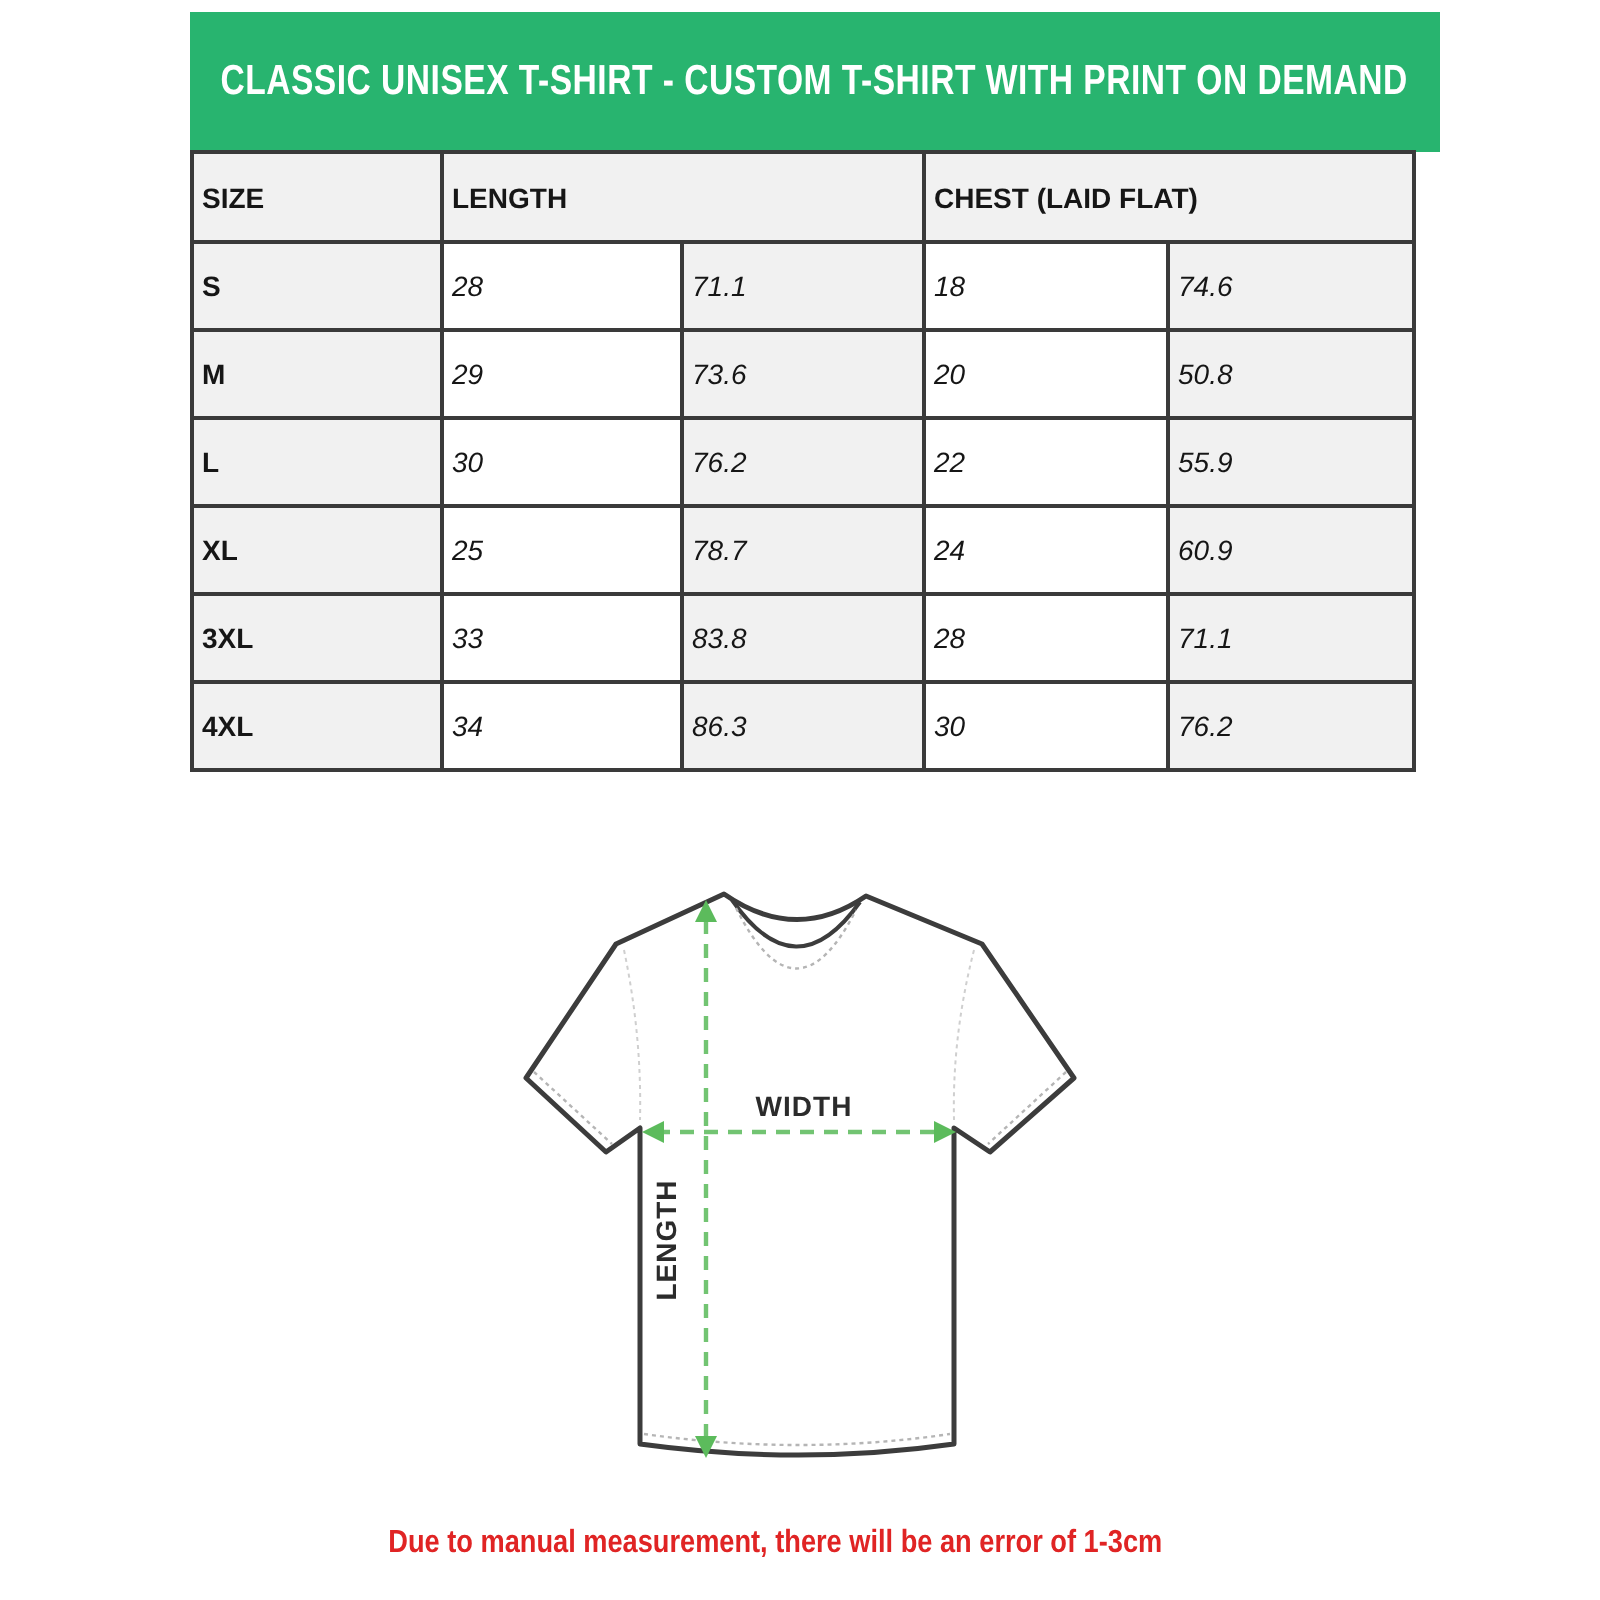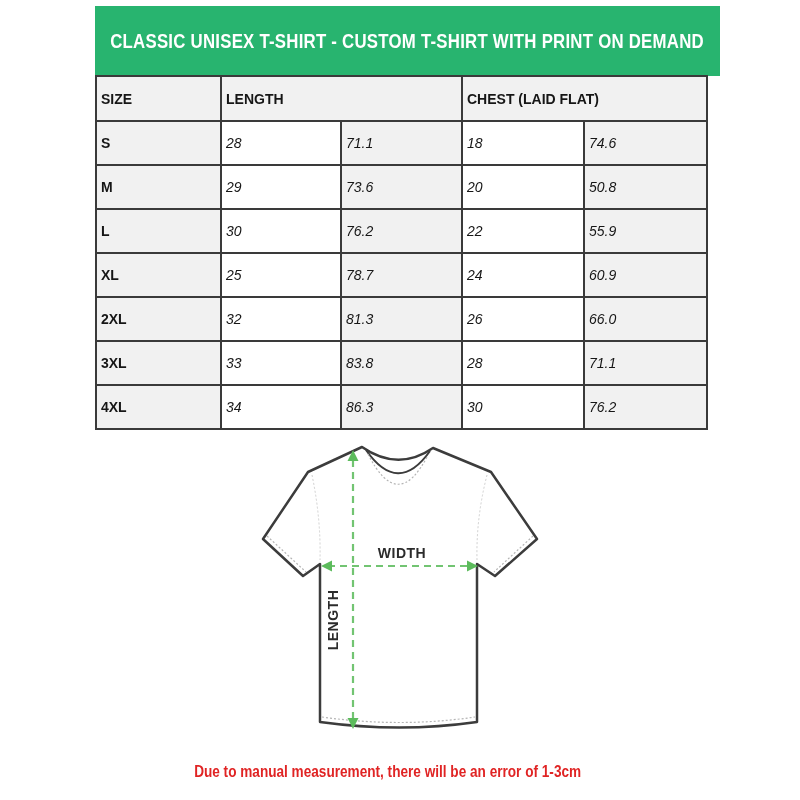--- a/index.html
+++ b/index.html
@@ -98,27 +98,20 @@
         <td class="g"><span>55.9</span></td>
       </tr>
       <tr>
         <th class="g"><span>XL</span></th>
         <td class="w"><span>25</span></td>
         <td class="g"><span>78.7</span></td>
         <td class="w"><span>24</span></td>
         <td class="g"><span>60.9</span></td>
       </tr>
       <tr>
-        <th class="g"><span>2XL</span></th>
-        <td class="w"><span>32</span></td>
-        <td class="g"><span>81.3</span></td>
-        <td class="w"><span>26</span></td>
-        <td class="g"><span>66.0</span></td>
-      </tr>
-      <tr>
         <th class="g"><span>3XL</span></th>
         <td class="w"><span>33</span></td>
         <td class="g"><span>83.8</span></td>
         <td class="w"><span>28</span></td>
         <td class="g"><span>71.1</span></td>
       </tr>
       <tr>
         <th class="g"><span>4XL</span></th>
         <td class="w"><span>34</span></td>
         <td class="g"><span>86.3</span></td>

